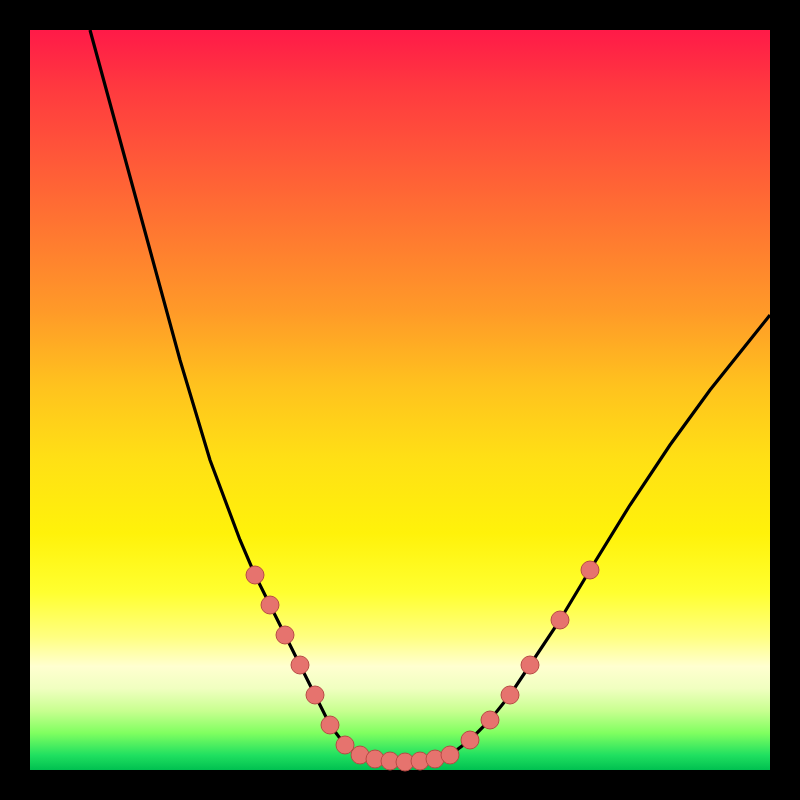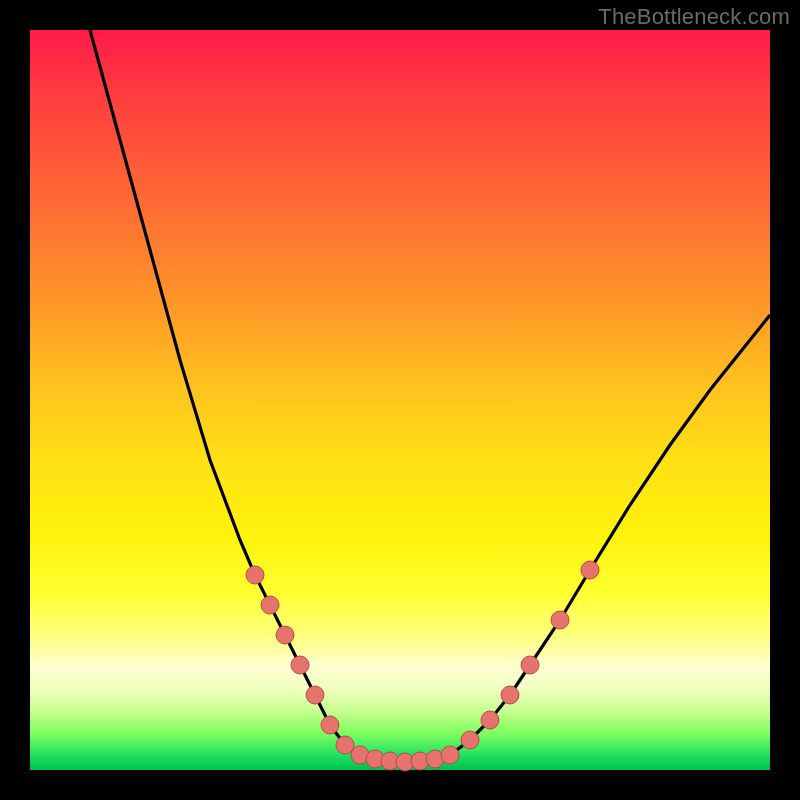--- a/index.html
+++ b/index.html
@@ -88,14 +88,13 @@
         <circle cx="420" cy="725" r="9" fill="#e6736e" stroke="#b84a45" stroke-width="1"></circle>
         <circle cx="440" cy="710" r="9" fill="#e6736e" stroke="#b84a45" stroke-width="1"></circle>
         <circle cx="460" cy="690" r="9" fill="#e6736e" stroke="#b84a45" stroke-width="1"></circle>
         <circle cx="480" cy="665" r="9" fill="#e6736e" stroke="#b84a45" stroke-width="1"></circle>
         <circle cx="500" cy="635" r="9" fill="#e6736e" stroke="#b84a45" stroke-width="1"></circle>
         <circle cx="530" cy="590" r="9" fill="#e6736e" stroke="#b84a45" stroke-width="1"></circle>
         <circle cx="560" cy="540" r="9" fill="#e6736e" stroke="#b84a45" stroke-width="1"></circle>
       </g>
   </svg>
 
-  <div class="watermark">TheBottleneck.com</div>
 </div>
 
 </body></html>

